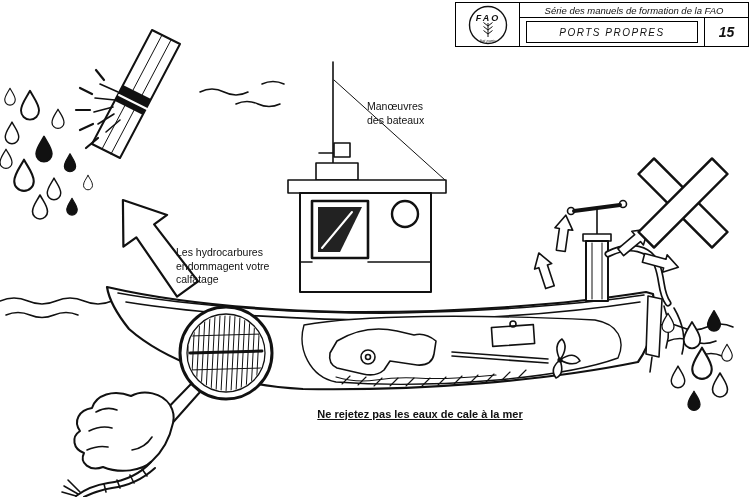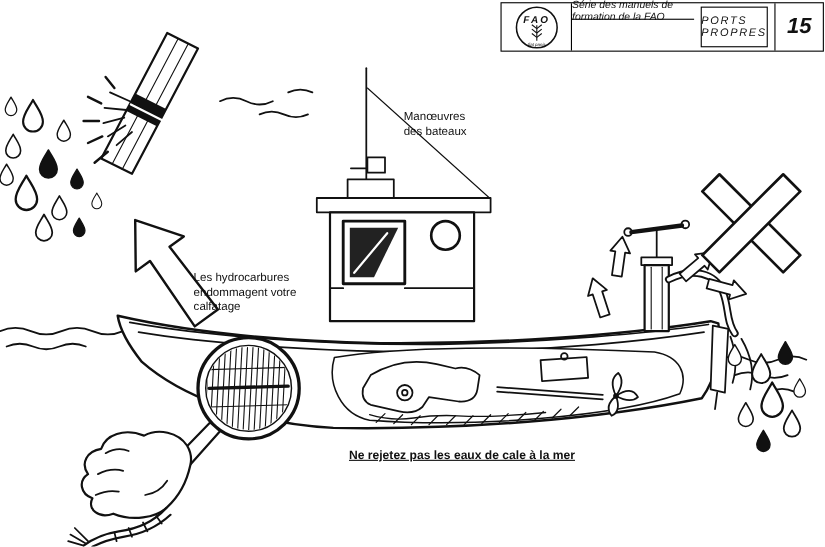--- a/index.html
+++ b/index.html
@@ -6,29 +6,29 @@
   html,body { background:#ffffff; font-family:"Liberation Sans", sans-serif; }
   .stage { position:relative; width:750px; height:497px; background:#ffffff; overflow:hidden; }
   .illustration { position:absolute; left:0; top:0; }
   .label { position:absolute; color:#111; font-size:10.5px; line-height:1.3; white-space:pre-line; }
   .caption { position:absolute; left:240px; top:408px; width:360px; text-align:center;
              font-size:11px; font-weight:bold; color:#111;text-decoration:underline; }
   .header { position:absolute; left:455px; top:2px; width:294px; height:45px;
             border:1.5px solid #000; display:flex; background:#fff;font-style:italic; }
   .logo-cell { width:64px; border-right:1.5px solid #000; display:flex;
                align-items:center; justify-content:center; }
-  .header-right { flex:1; display:flex; flex-direction:row; }
+  .header-right { flex:1; display:flex; flex-direction:column; }
   .series-title { height:15px; border-bottom:1.5px solid #000; font-size:9.5px;
                   display:flex; align-items:center; justify-content:center; color:#111; }
   .header-bottom { flex:1; display:flex; }
   .subtitle-cell { flex:1; display:flex; padding:3px 6px;justify-content:flex-end; }
   .subtitle-box { border:1.3px solid #000; width:100%; display:flex; align-items:center;
                   justify-content:center; font-size:10px; letter-spacing:1.5px; color:#111; }
   .page-cell { width:44px; border-left:1.5px solid #000; display:flex; align-items:center;
-               justify-content:center; font-size:20px; font-weight:bold; color:#111; }
+               justify-content:center; font-size:14px; font-weight:bold; color:#111; }
 </style>
 </head>
 <body>
 
 <div class="stage">
 
   <svg class="illustration" width="750" height="497" viewBox="0 0 750 497" stroke="#111" fill="none" stroke-width="1.6" stroke-linecap="round" stroke-linejoin="round">
     <defs>
       <path id="drop" d="M0,-11 C3.5,-4.5 7.5,0 7.5,5.5 A7.5,7.5 0 1,1 -7.5,5.5 C-7.5,0 -3.5,-4.5 0,-11 Z"></path>
       <polygon id="arrowUp" points="0,-20 9,-6 4.5,-6 4.5,16 -4.5,16 -4.5,-6 -9,-6"></polygon>

